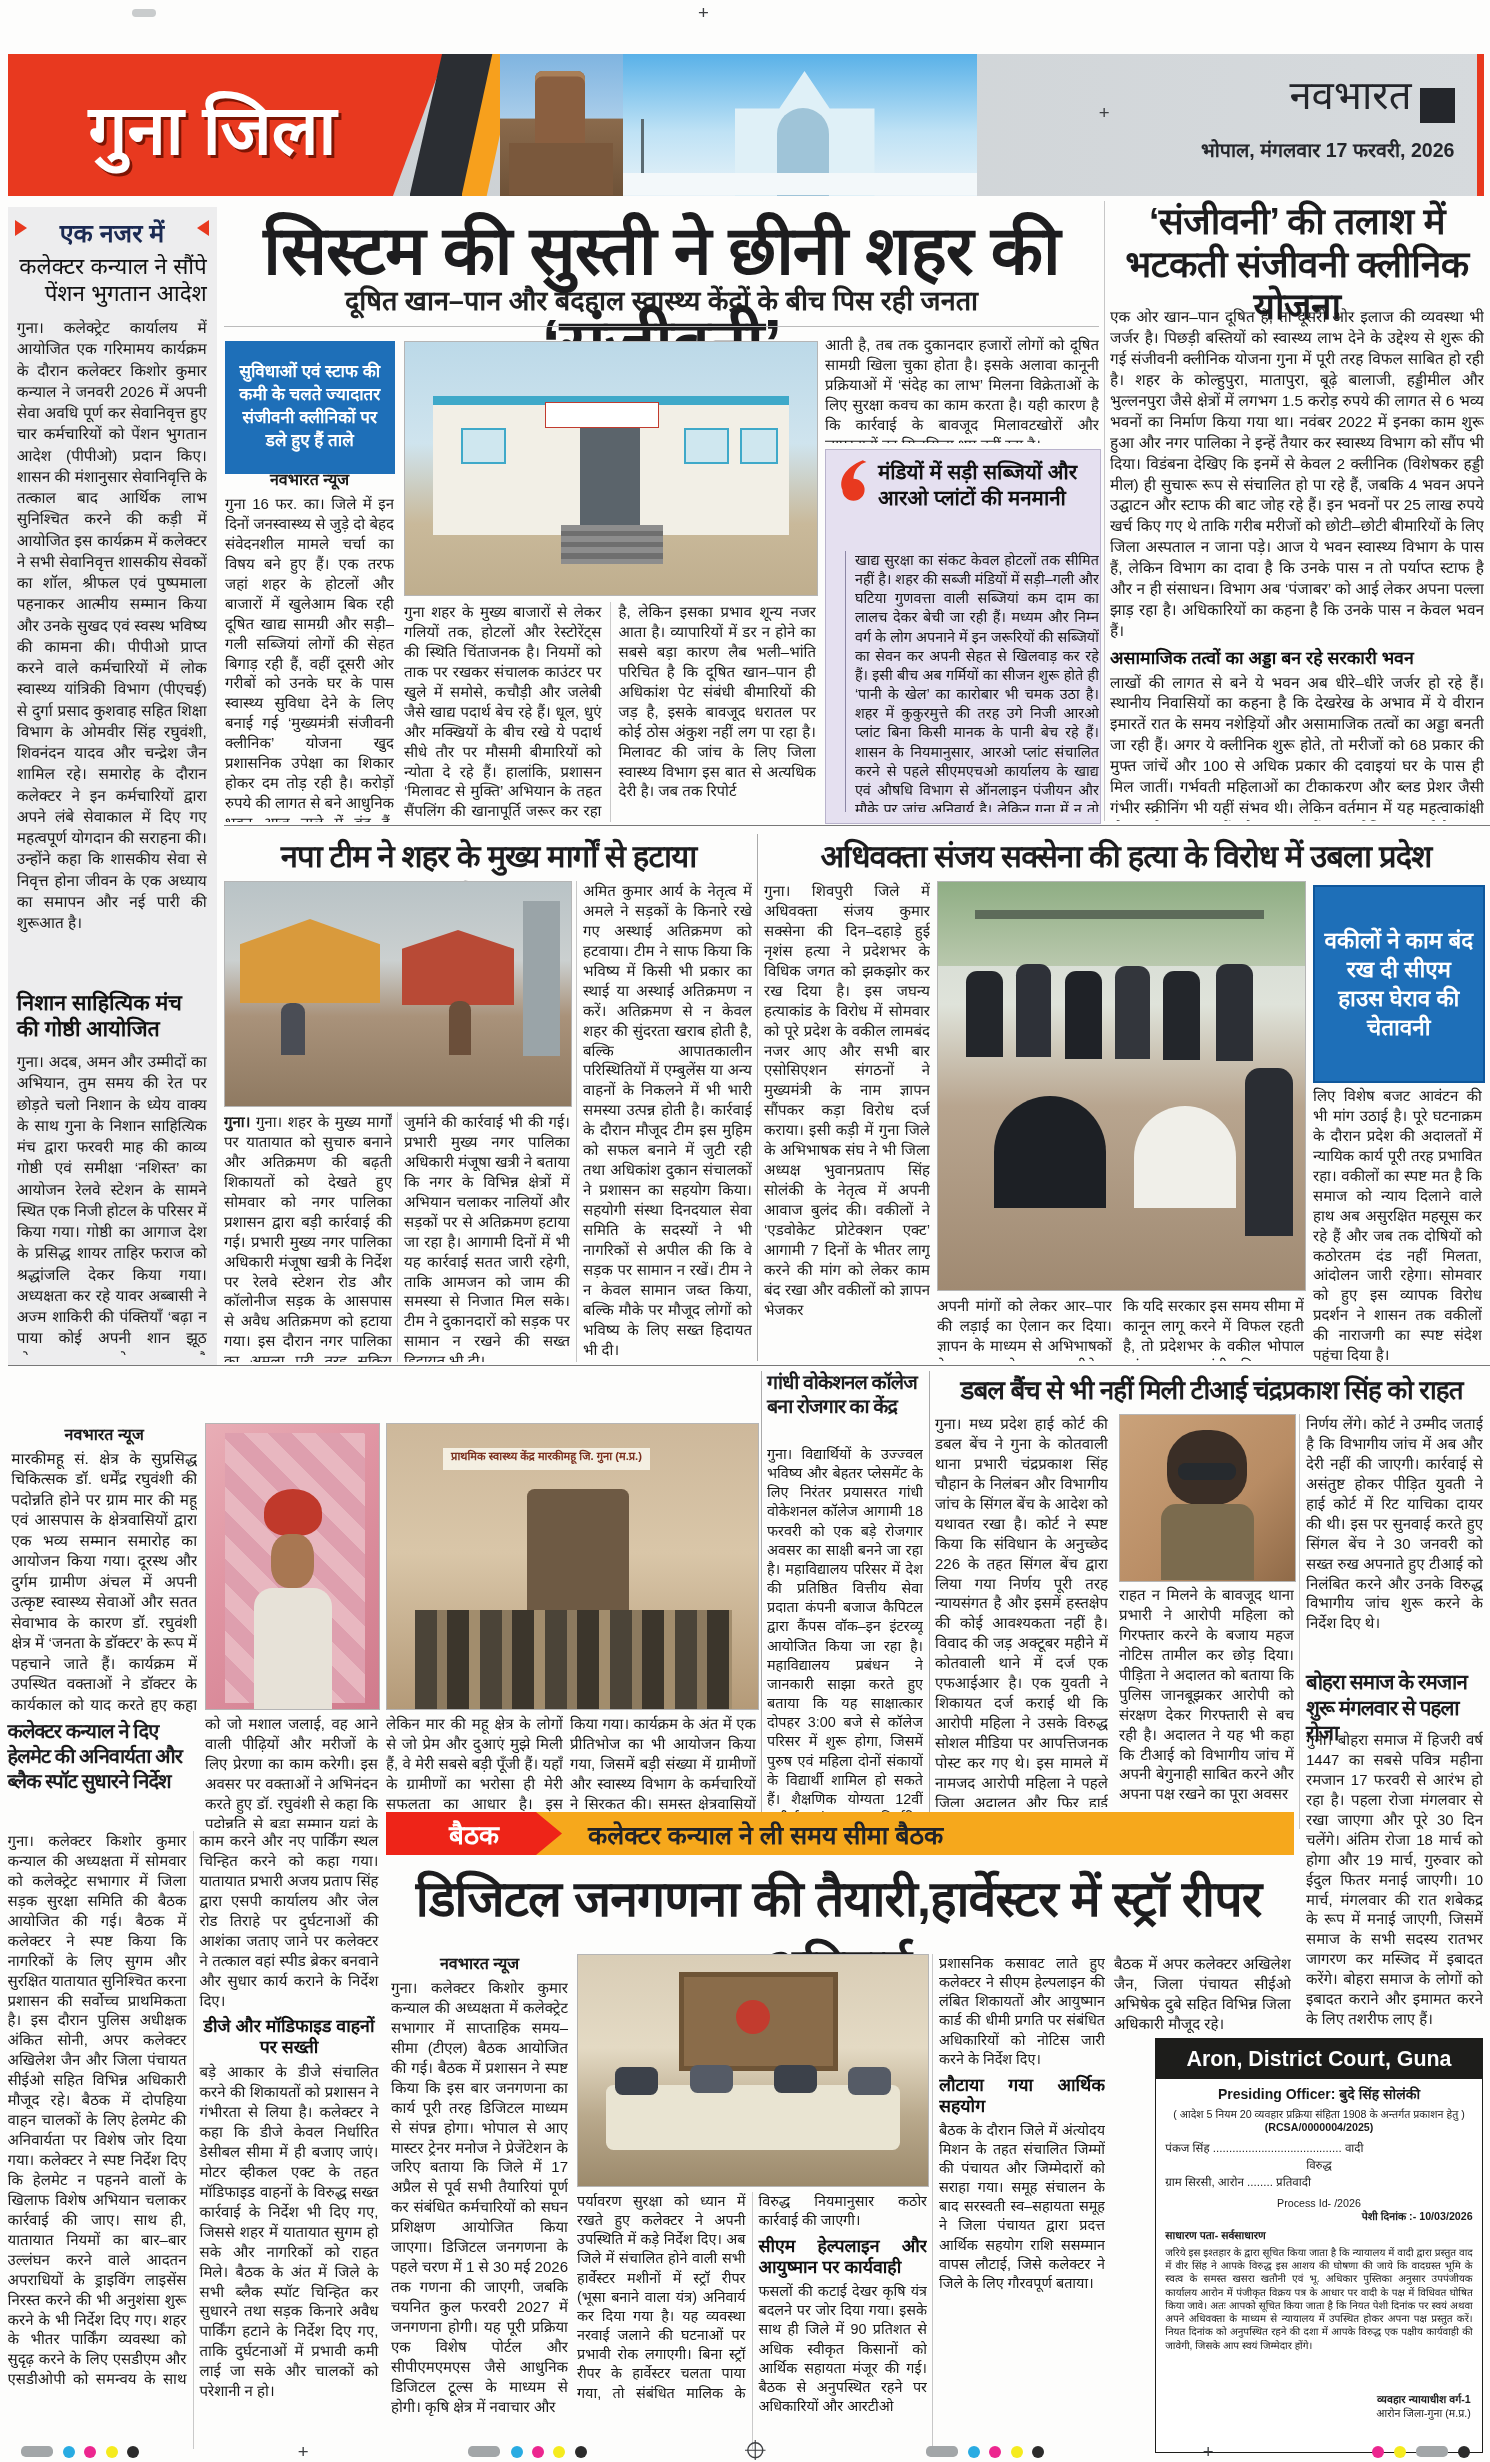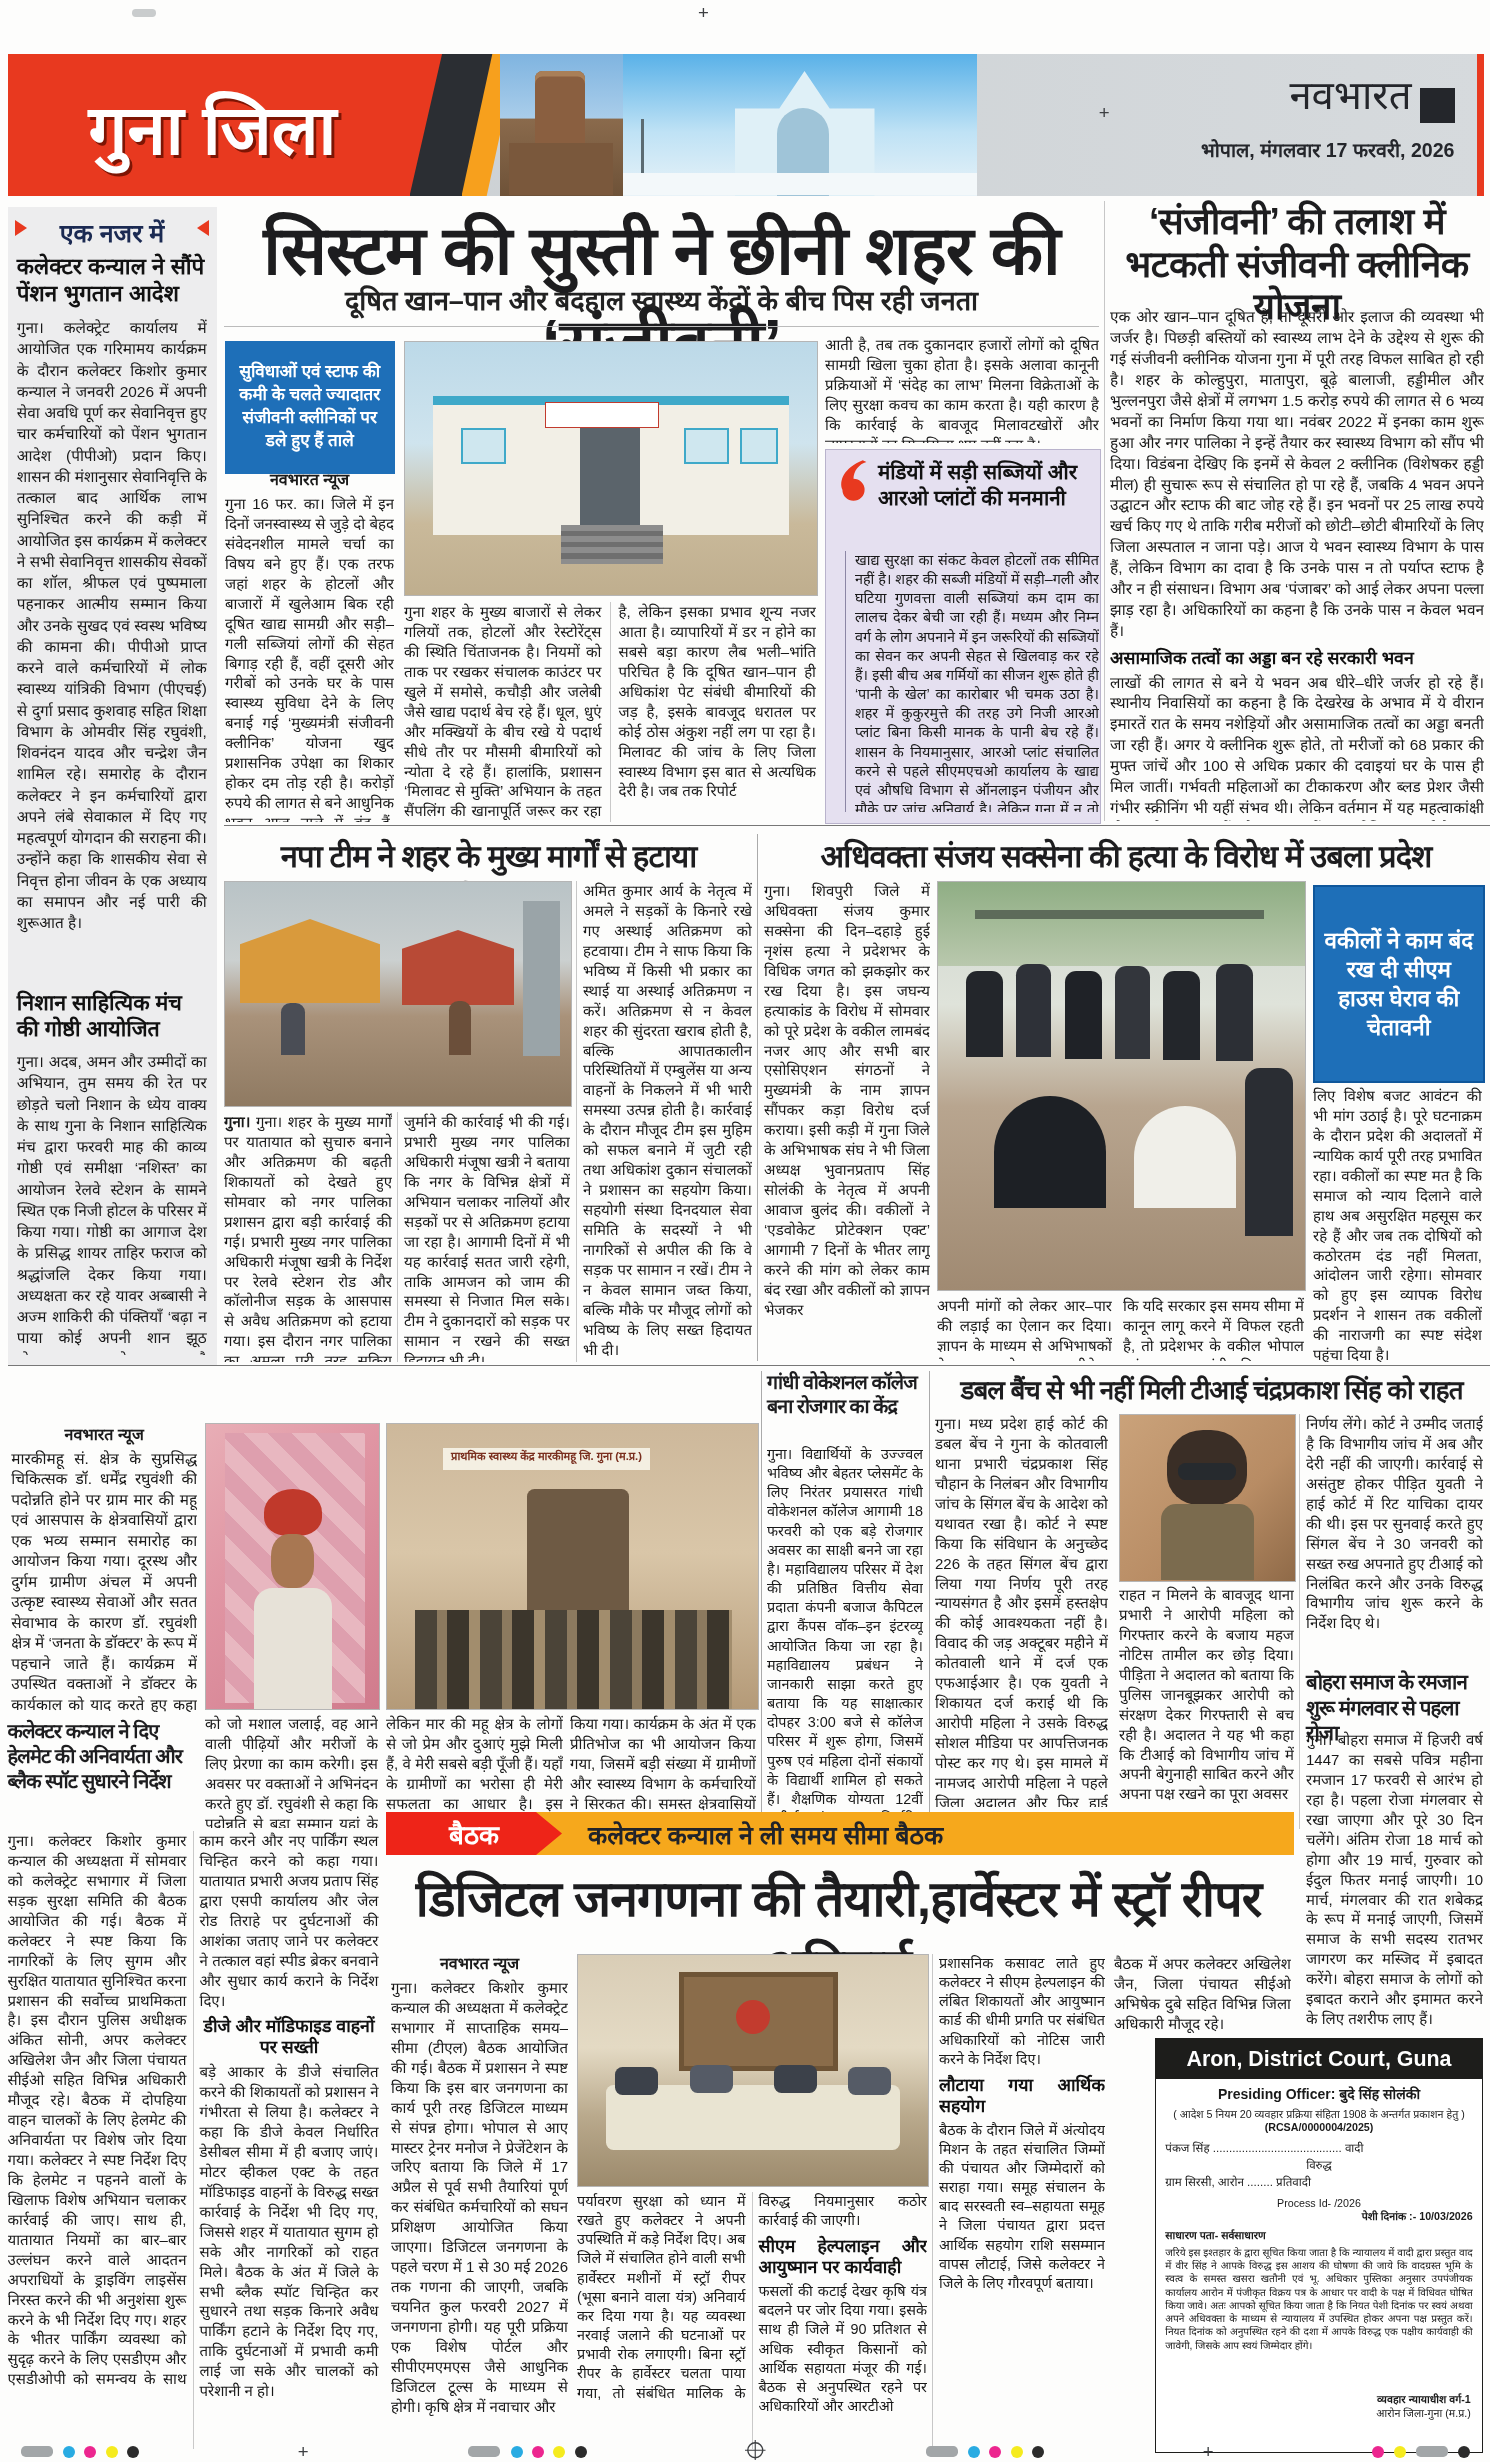--- a/index.html
+++ b/index.html
@@ -24,21 +24,21 @@
 </style>
 </head>
 <body>
 
 <div class="page">
 
   <div class="mark" style="left:698px;top:1.9px;">+</div>
   <div class="abs" style="left:132px;top:9.3px;width:24px;height:7.5px;background:#c9cccd;border-radius:3.7px;"></div>
 
   <div class="abs" style="left:7.5px;top:54px;width:1475px;height:142px;background:linear-gradient(90deg,#c9ced1 0,#d6dadd 100%);overflow:hidden;">
-    <div class="abs" style="left:0;top:0;width:438px;height:142px;background:#e8391f;clip-path:polygon(0 0,100% 0,88% 100%,0 100%);padding-left:44px;">
+    <div class="abs" style="left:0;top:0;width:438px;height:142px;background:#e8391f;clip-path:polygon(0 0,100% 0,88% 100%,0 100%);">
       <div class="abs center" style="left:28px;top:26px;width:354px;font-size:69px;font-weight:800;color:#fff;text-shadow:2.8px 2.8px 0 #7e1504;">गुना जिला</div>
     </div>
     <div class="abs" style="left:402px;top:0;width:93px;height:142px;background:#2b2e33;clip-path:polygon(35% 0,100% 0,62% 100%,0 100%);"></div>
     <div class="abs" style="left:454px;top:0;width:56px;height:142px;background:#f7a01d;clip-path:polygon(55% 0,100% 0,45% 100%,0 100%);"></div>
     <div class="abs" style="left:492px;top:0;width:123px;height:142px;background:linear-gradient(180deg,#7fb4e0 0,#a9cdea 45%,#8a6a4c 46%,#6e5238 100%);">
       <div class="abs" style="left:35px;top:17px;width:50px;height:112px;background:#8a5f40;border-radius:7.5px 7.5px 0 0;box-shadow:inset 0 5.6px 0 #a97f58;"></div>
       <div class="abs" style="left:9.3px;top:89px;width:104px;height:52px;background:#7a583c;"></div>
     </div>
     <div class="abs" style="left:615px;top:0;width:354px;height:142px;background:linear-gradient(180deg,#59b1e8 0,#bfe2f5 55%,#e9f3f8 100%);">
       <div class="abs" style="left:112px;top:17px;width:140px;height:125px;background:#dff0f7;clip-path:polygon(50% 0,68% 30%,100% 30%,100% 100%,0 100%,0 30%,32% 30%);"></div>
@@ -52,21 +52,21 @@
     <div class="mark" style="right:373px;top:48px;">+</div>
   </div>
   <div class="abs" style="left:1477px;top:54px;width:6.5px;height:142px;background:#e8391f;"></div>
 
   <div class="abs" style="left:7.5px;top:207px;width:209px;height:1158px;background:#ededee;padding:0;">
     <div class="abs" style="left:0;top:7.5px;width:209px;">
       <span class="abs" style="left:7.5px;top:5.6px;width:0;height:0;border-top:8.4px solid transparent;border-bottom:8.4px solid transparent;border-left:12px solid #e8391f;"></span>
       <div class="center" style="font-size:25px;font-weight:800;color:#1b2a52;">एक नजर में</div>
       <span class="abs" style="right:7.5px;top:5.6px;width:0;height:0;border-top:8.4px solid transparent;border-bottom:8.4px solid transparent;border-right:12px solid #e8391f;"></span>
     </div>
-    <div class="abs" style="left:9.3px;top:47px;width:190px;font-size:22.4px;font-weight:700;line-height:1.2;color:#111;">कलेक्टर कन्याल ने सौंपे पेंशन भुगतान आदेश</div>
+    <div class="abs" style="left:9.3px;top:47px;width:190px;font-size:22.4px;font-weight:400;line-height:1.2;color:#111;text-align:right;">कलेक्टर कन्याल ने सौंपे पेंशन भुगतान आदेश</div>
     <div class="abs txt" style="left:9.3px;top:110px;width:190px;height:671px;font-size:15.4px;line-height:1.38;">गुना। कलेक्ट्रेट कार्यालय में आयोजित एक गरिमामय कार्यक्रम के दौरान कलेक्टर किशोर कुमार कन्याल ने जनवरी 2026 में अपनी सेवा अवधि पूर्ण कर सेवानिवृत्त हुए चार कर्मचारियों को पेंशन भुगतान आदेश (पीपीओ) प्रदान किए। शासन की मंशानुसार सेवानिवृत्ति के तत्काल बाद आर्थिक लाभ सुनिश्चित करने की कड़ी में आयोजित इस कार्यक्रम में कलेक्टर ने सभी सेवानिवृत्त शासकीय सेवकों का शॉल, श्रीफल एवं पुष्पमाला पहनाकर आत्मीय सम्मान किया और उनके सुखद एवं स्वस्थ भविष्य की कामना की। पीपीओ प्राप्त करने वाले कर्मचारियों में लोक स्वास्थ्य यांत्रिकी विभाग (पीएचई) से दुर्गा प्रसाद कुशवाह सहित शिक्षा विभाग के ओमवीर सिंह रघुवंशी, शिवनंदन यादव और चन्द्रेश जैन शामिल रहे। समारोह के दौरान कलेक्टर ने इन कर्मचारियों द्वारा अपने लंबे सेवाकाल में दिए गए महत्वपूर्ण योगदान की सराहना की। उन्होंने कहा कि शासकीय सेवा से निवृत्त होना जीवन के एक अध्याय का समापन और नई पारी की शुरूआत है।</div>
     <div class="abs" style="left:9.3px;top:784px;width:190px;font-size:21.4px;font-weight:800;line-height:1.2;color:#111;">निशान साहित्यिक मंच की गोष्ठी आयोजित</div>
     <div class="abs txt" style="left:9.3px;top:844px;width:190px;height:304px;font-size:15.4px;line-height:1.38;">गुना। अदब, अमन और उम्मीदों का अभियान, तुम समय की रेत पर छोड़ते चलो निशान के ध्येय वाक्य के साथ गुना के निशान साहित्यिक मंच द्वारा फरवरी माह की काव्य गोष्ठी एवं समीक्षा ‘नशिस्त’ का आयोजन रेलवे स्टेशन के सामने स्थित एक निजी होटल के परिसर में किया गया। गोष्ठी का आगाज देश के प्रसिद्ध शायर ताहिर फराज को श्रद्धांजलि देकर किया गया। अध्यक्षता कर रहे यावर अब्बासी ने अज्म शाकिरी की पंक्तियाँ ‘बढ़ा न पाया कोई अपनी शान झूठ बोलकर, मगर वो छू रहा है आसमान झूठ बोलकर’ पढ़कर वर्तमान दौर के पाखंड पर कटाक्ष किया।</div>
   </div>
 
   <div class="abs headline center" style="left:224px;top:201px;width:875px;font-size:68px;">सिस्टम की सुस्ती ने छीनी शहर की ‘संजीवनी’</div>
   <div class="abs center" style="left:224px;top:281px;width:875px;font-size:27px;font-weight:700;color:#222;">दूषित खान–पान और बदहाल स्वास्थ्य केंद्रों के बीच पिस रही जनता</div>
   <div class="hr" style="left:224px;top:326px;width:875px;background:#bbb;"></div>
 
   <div class="abs bluebox" style="left:225px;top:341px;width:151px;height:114px;font-size:17px;line-height:1.35;">

